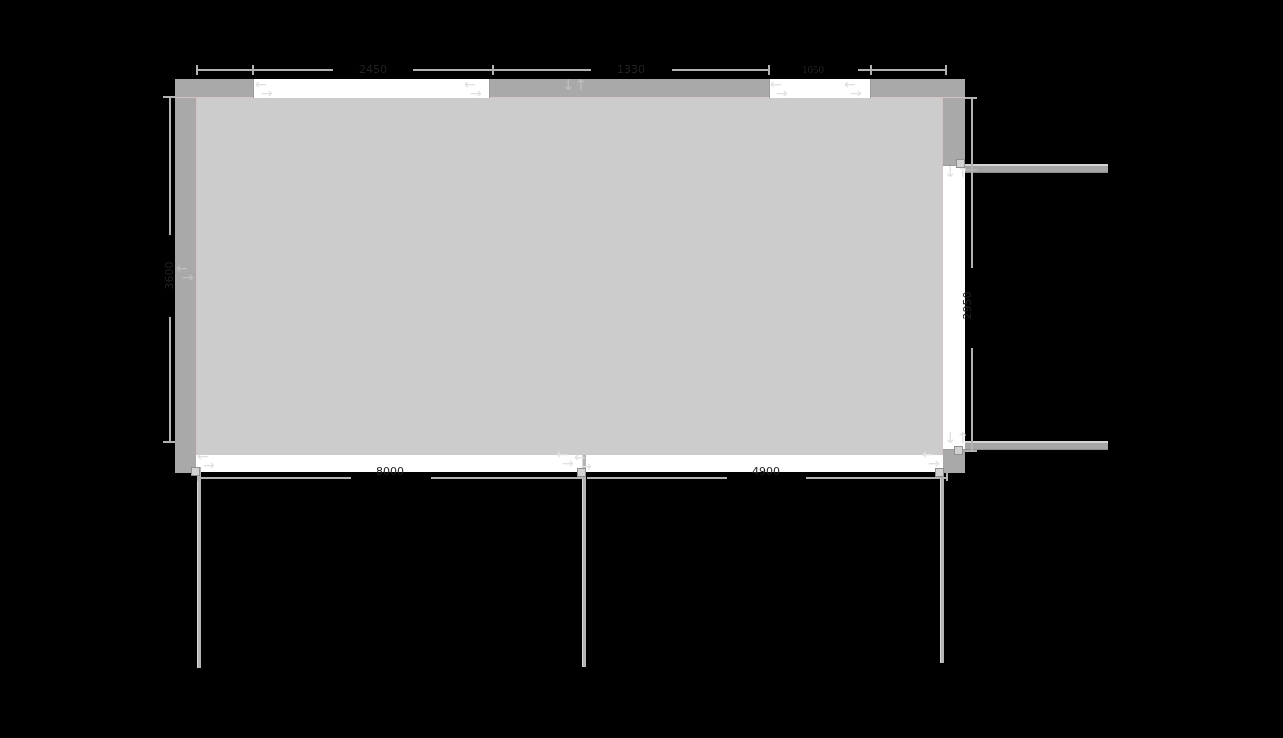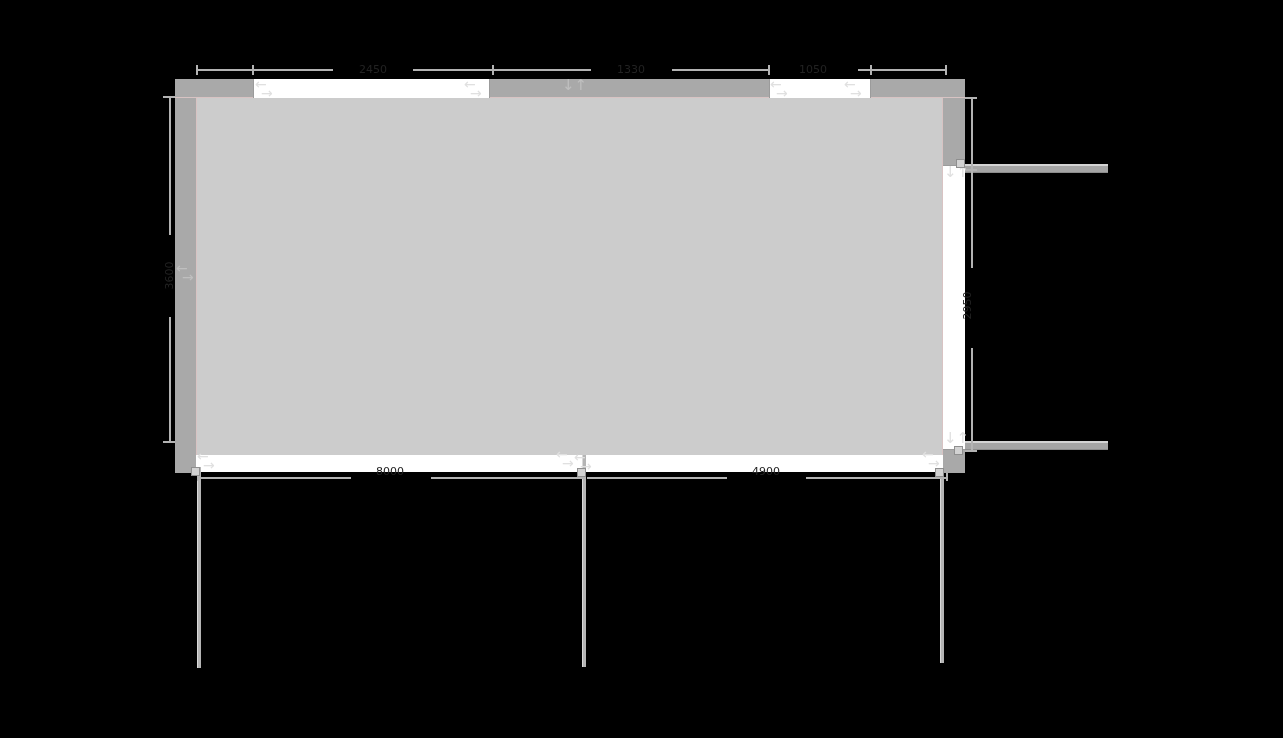--- a/index.html
+++ b/index.html
@@ -61,21 +61,21 @@
   <div class="abs dim" style="left:672px;top:69px;width:97px;height:2px;"></div>
   <div class="abs dim" style="left:858px;top:69px;width:89px;height:2px;"></div>
   <div class="abs tick" style="left:196px;top:65px;width:2px;height:10px;"></div>
   <div class="abs tick" style="left:252px;top:65px;width:2px;height:10px;"></div>
   <div class="abs tick" style="left:492px;top:65px;width:2px;height:10px;"></div>
   <div class="abs tick" style="left:768px;top:65px;width:2px;height:10px;"></div>
   <div class="abs tick" style="left:870px;top:65px;width:2px;height:10px;"></div>
   <div class="abs tick" style="left:945px;top:65px;width:2px;height:10px;"></div>
   <div class="abs dimlabel" style="left:350px;top:64px;">2450</div>
   <div class="abs dimlabel" style="left:608px;top:64px;">1330</div>
-  <div class="abs dimlabel" style="left:790px;top:64px;">1050</div>
+  <div class="abs dimlabel" style="left:790px;top:64px;font-family:Liberation Serif, serif;">1050</div>
 
   <div class="abs dim" style="left:169px;top:97px;width:2px;height:138px;"></div>
   <div class="abs dim" style="left:169px;top:317px;width:2px;height:126px;"></div>
   <div class="abs tick" style="left:163px;top:96px;width:12px;height:2px;"></div>
   <div class="abs tick" style="left:163px;top:441px;width:12px;height:2px;"></div>
   <div class="abs dimlabel rot" style="left:146px;top:270px;">3600</div>
 
   <div class="abs dim" style="left:971px;top:98px;width:2px;height:170px;"></div>
   <div class="abs dim" style="left:971px;top:348px;width:2px;height:104px;"></div>
   <div class="abs tick" style="left:965px;top:97px;width:12px;height:2px;"></div>

